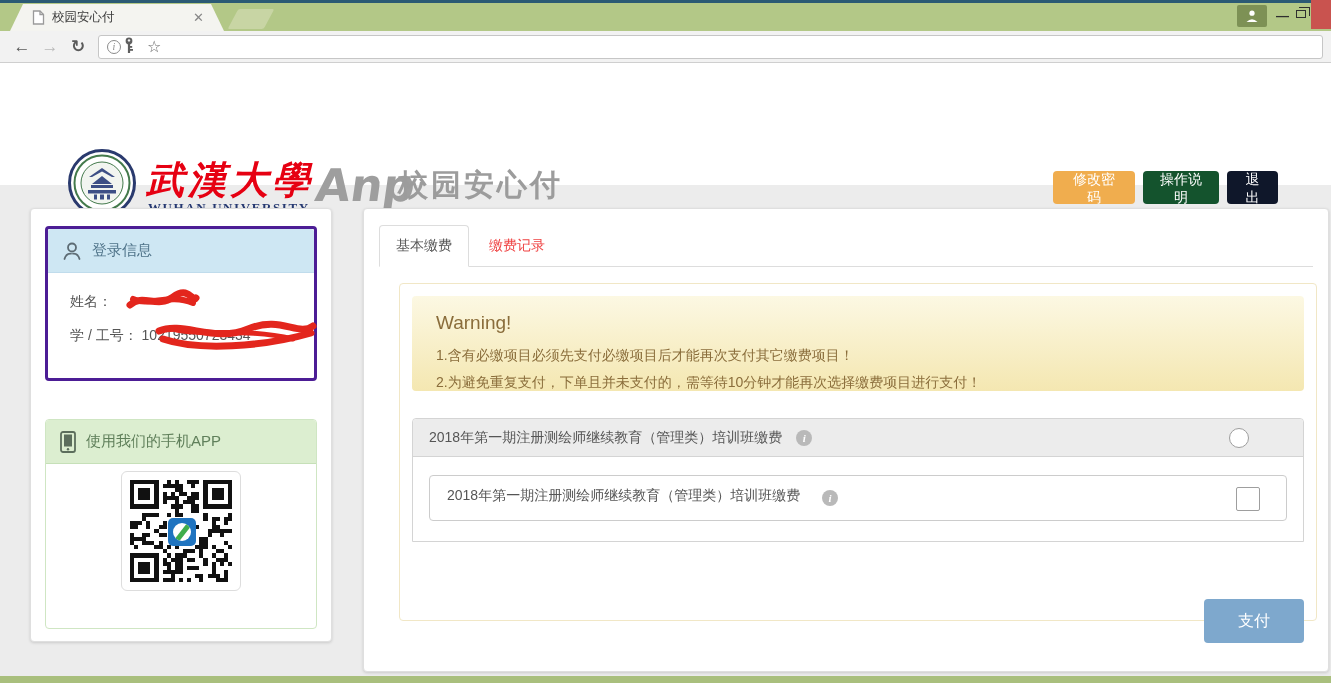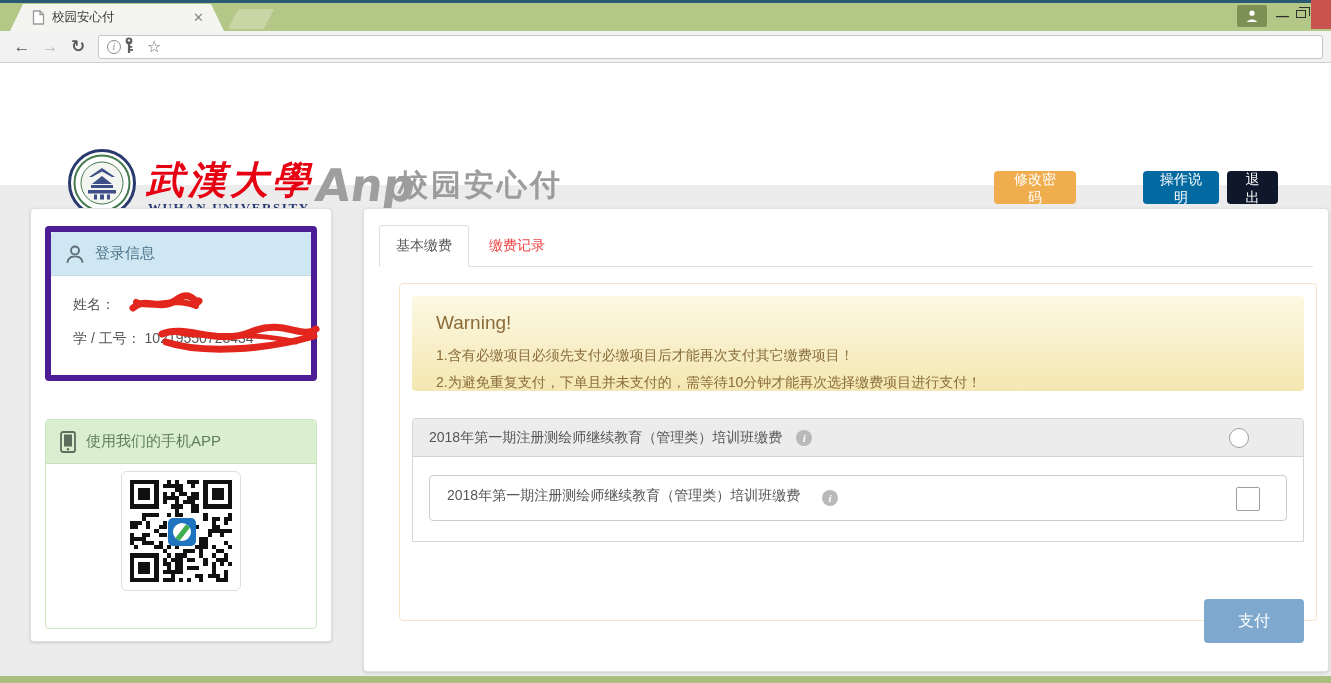--- a/index.html
+++ b/index.html
@@ -51,35 +51,35 @@
   .seal { left:68px; top:86px; }
   .uni-zh { left:146px; top:92px; font-family:"DejaVu Serif","Liberation Serif",serif;
     font-size:38px; font-weight:bold; font-style:italic; color:#e60012; letter-spacing:4px; }
   .uni-en { left:148px; top:137px; font-family:"Liberation Serif","DejaVu Serif",serif;
     font-size:13px; font-weight:bold; color:#273a72; letter-spacing:1.6px; }
   .brand-mark { left:316px; top:96px; font-size:45px; font-weight:800; color:#9e9e9e;
     transform:skewX(-8deg); font-family:"DejaVu Sans",sans-serif; }
   .brand-name { left:398px; top:102px; font-size:30px; color:#9c9c9c; font-weight:600; letter-spacing:3px; }
   .hdr-btn { position:absolute; top:108px; height:33px; border:none; border-radius:4px; color:#fff;
     font-size:14px; padding:0 14px; cursor:pointer; font-family:inherit;}
-  .btn-pass { left:994px; width:82px; }
+  .btn-pass { left:1053px; width:82px; }
   .btn-help { left:1143px; width:76px; }
   .btn-exit { left:1227px; width:51px; }
 
   
   .card { position:absolute; background:#fff; border:1px solid #dfdfdf; border-radius:4px;
     box-shadow:0 1px 3px rgba(0,0,0,.14); }
   .left-card { left:30px; top:208px; width:302px; height:434px; }
   .main-card { left:363px; top:208px; width:966px; height:464px; }
 
   
   .panel { position:absolute; left:14px; width:272px; border-radius:4px; }
   .panel-head { height:44px; display:flex; align-items:center; padding:0 14px; border-radius:3px 3px 0 0;
     font-size:15px; }
-  .login-panel { top:17px; border:6px solid #4c1d95; height:155px; }
+  .login-panel { top:17px; border:3px solid #4c1d95; height:155px; }
   .login-panel .panel-head { background:#cee7f3; color:#4f7389; border-bottom:1px solid #c0dcec;}
   .login-body { padding:20px 0 0 22px; }
   .login-row { margin-bottom:16px; position:relative; white-space:nowrap; }
   .app-panel { top:210px; border:1px solid #cfe6c3; height:210px; }
   .app-panel .panel-head { background:#dceed0; color:#5f7f5a; border-bottom:1px solid #c6e0b8;}
   .head-ico { margin-right:10px; display:inline-flex; }
   .qr-frame { margin:7px auto 0; width:120px; height:120px; border:1px solid #ddd; border-radius:6px;
     background:#fff; position:relative; padding:8px; }
   .qr-center-ico { position:absolute; left:46px; top:46px; width:28px; height:28px; background:#1f74c0;
     border-radius:5px; display:flex; align-items:center; justify-content:center;}
@@ -183,21 +183,21 @@
       <rect x="26" y="45.5" width="3" height="5"></rect>
       <rect x="39" y="45.5" width="3" height="5"></rect>
       <rect x="32" y="45.5" width="4" height="5"></rect>
     </g>
   </svg>
   <div class="abs uni-zh">武漢大學</div>
   <div class="abs uni-en">WUHAN UNIVERSITY</div>
   <div class="abs brand-mark">Anp</div>
   <div class="abs brand-name">校园安心付</div>
   <button class="hdr-btn btn-pass" style="background:#f0ad4e">修改密码</button>
-  <button class="hdr-btn btn-help" style="background:#0369a1">操作说明</button>
+  <button class="hdr-btn btn-help" style="background:#14532d">操作说明</button>
   <button class="hdr-btn btn-exit" style="background:#0f172a">退出</button>
 </div>
 
 <div class="card left-card">
   <div class="panel login-panel">
     <div class="panel-head">
       <span class="head-ico">
         <svg width="20" height="20" viewBox="0 0 20 20">
             <circle cx="10" cy="6.5" r="4" fill="none" stroke="#5c6b73" stroke-width="1.8"></circle>
             <path d="M2.5 18 Q4 12.5 9 12.7 M17.5 18 Q16 12.5 11 12.7" fill="none" stroke="#5c6b73" stroke-width="1.8" stroke-linecap="round"></path>

